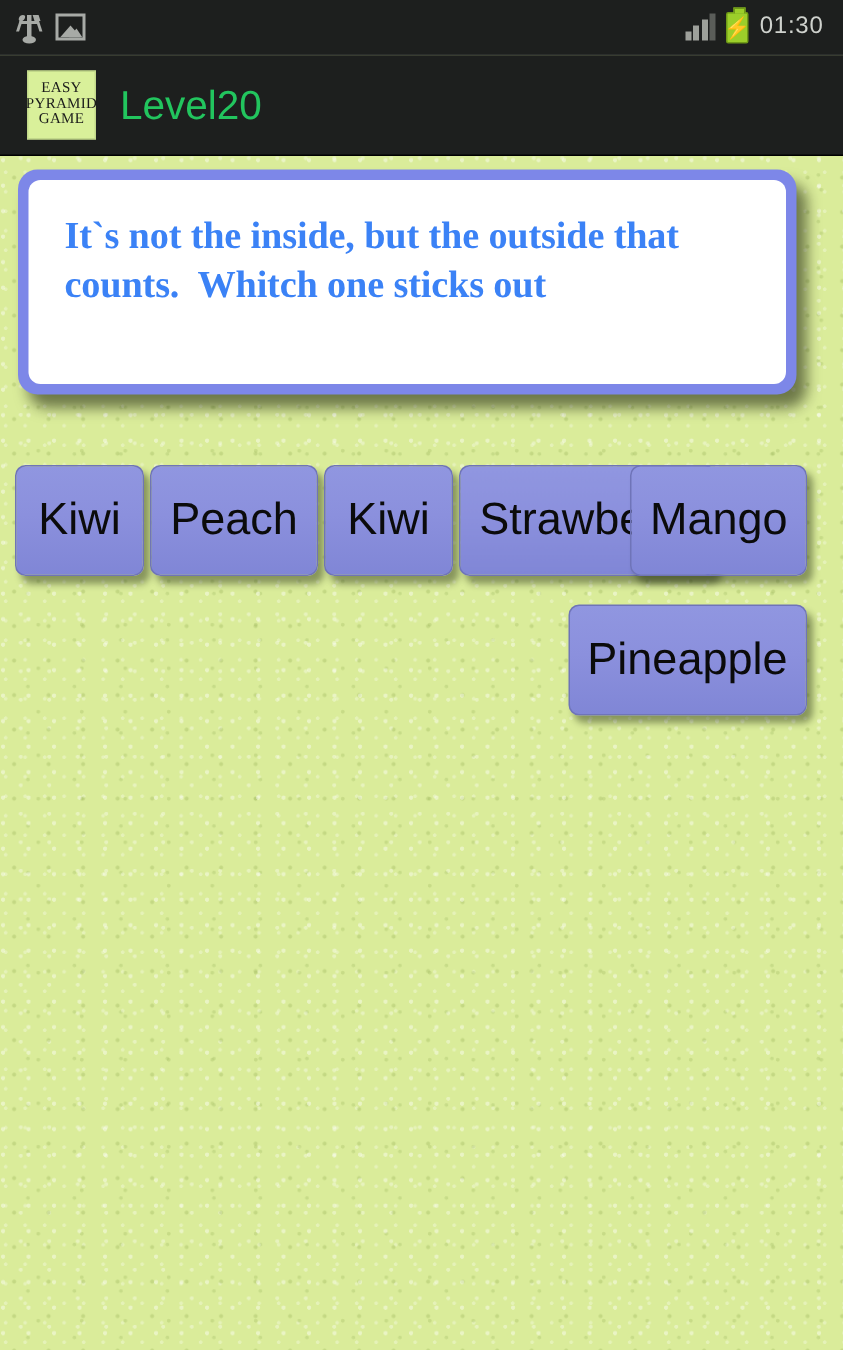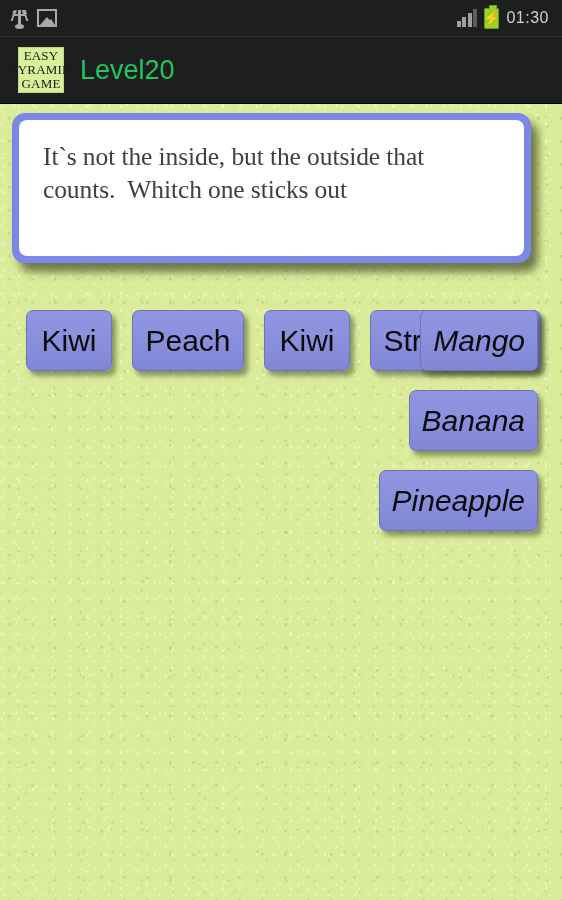--- a/index.html
+++ b/index.html
@@ -60,21 +60,21 @@
     width:46px; height:46px;
     background:#d9f09a;
     border:1px solid #c2d88a;
     display:flex; flex-direction:column;
     align-items:center; justify-content:center;
     font-family:"Liberation Serif", serif;
     color:#1a1a1a;
     line-height:1.08;
     flex:0 0 auto;
   }
-  #app-icon span { font-size:13px; letter-spacing:.2px; }
+  #app-icon span { font-size:10px; letter-spacing:.2px; }
   #app-title {
     color:#22c55e; font-size:27px; margin-left:16px;
     font-family:"Liberation Sans", sans-serif;
     font-weight:400;
   }
 
   
   #riddle-card {
     position:absolute; left:12px; top:113px;
     width:519px; height:150px;
@@ -85,49 +85,48 @@
     z-index:3;
   }
   #riddle-inner {
     width:100%; height:100%;
     background:#fff;
     border-radius:8px;
     padding:21px 22px 0 24px;
   }
   #riddle-text {
     font-family:"Liberation Serif", serif;
-    font-weight:normal;
+    font-weight:bold;
     font-size:25.5px;
     line-height:1.28;
-    color:#404040;
+    color:#3b82f6;
     letter-spacing:-0.1px;
     white-space:pre-wrap;
   }
 
   
   .btn-col { position:absolute; z-index:2; }
   #col-left  { left:10px;  top:310px; }
-  #col-right { right:24px; top:310px; display:flex; flex-direction:column; align-items:flex-end;font-style:italic; }
+  #col-right { right:24px; top:310px; display:flex; flex-direction:column; align-items:flex-end; }
 
   .answer-btn {
     display:inline-flex; align-items:center; justify-content:center;
-    height:61px;
+    height:74px;
     margin-bottom:19px;
     padding:0 12px;
     background:linear-gradient(180deg,#9096e0 0%,#8b90dd 45%,#8086d6 100%);
     border:1px solid #6f74b8;
     border-radius:7px;
     box-shadow:4px 5px 5px rgba(22,30,6,.42);
     color:#0b0b0b;
     font-family:"Liberation Sans", sans-serif;
     font-size:30px;
     line-height:1;
     white-space:nowrap;
     cursor:pointer;
-    margin-left:16px;
   }
   #col-left .answer-btn  { min-width:86px; }
   #col-right .answer-btn { min-width:86px; }
 
   
   .usb-ico { width:17px; height:22px; position:relative; }
   .usb-ico .stem {
     position:absolute; left:7px; top:3px; width:2.5px; height:16px; background:#a7aaa6;
   }
   .usb-ico .base {
@@ -240,17 +239,16 @@
 
   <div class="btn-col" id="col-left">
     <div class="answer-btn">Kiwi</div>
     <div class="answer-btn">Peach</div>
     <div class="answer-btn">Kiwi</div>
     <div class="answer-btn">Strawberry</div>
   </div>
 
   <div class="btn-col" id="col-right">
     <div class="answer-btn">Mango</div>
-    <div class="answer-btn">Banana</div>
     <div class="answer-btn">Pineapple</div>
   </div>
 
 </div>
 
 </body></html>

